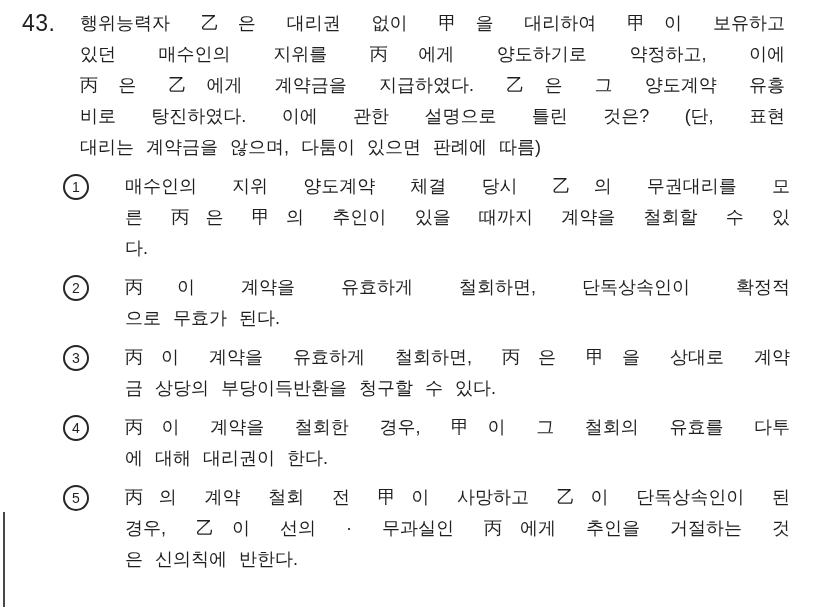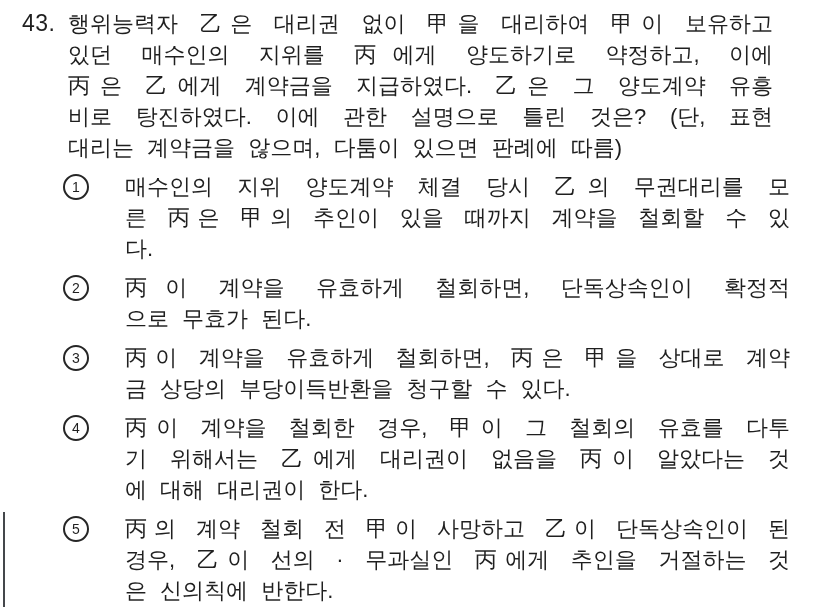--- a/index.html
+++ b/index.html
@@ -19,20 +19,21 @@
   .content {
     position: absolute;
     top: 8px;
     left: 0;
     width: 826px;
   }
   .q-row {
     display: flex;
     margin-left: 22px;
     margin-bottom: 8px;
+    gap: 12px;
   }
   .q-num {
     width: 46px;
     flex: 0 0 46px;
     font-size: 23px;
     line-height: 31px;
     letter-spacing: 0.5px;
     color: #1f1f1f;
   }
   .q-body {
@@ -60,21 +61,21 @@
     font-size: 14px;
     line-height: 1;
     color: #1f1f1f;
   }
   .opt-body {
     width: 665px;
     flex: 0 0 665px;
     margin-left: 20px;
   }
   .tline {
-    font-size: 22px;
+    font-size: 18px;
     line-height: 31px;
     word-spacing: 7px;
     white-space: normal;
   }
   .just {
     text-align: justify;
     text-align-last: justify;
   }
   .edge-line {
     position: absolute;
@@ -140,21 +141,20 @@
     </div>
 
     <div class="opt-row">
       <div class="opt-num-col">
         <span class="circle-num">
             <span>4</span>
           </span>
       </div>
       <div class="opt-body">
         <div class="tline just">丙이 계약을 철회한 경우, 甲이 그 철회의 유효를 다투</div>
-        <div class="tline just">기 위해서는 乙에게 대리권이 없음을 丙이 알았다는 것</div>
         <div class="tline">에 대해 대리권이 한다.</div>
       </div>
     </div>
 
     <div class="opt-row">
       <div class="opt-num-col">
         <span class="circle-num">
             <span>5</span>
           </span>
       </div>

